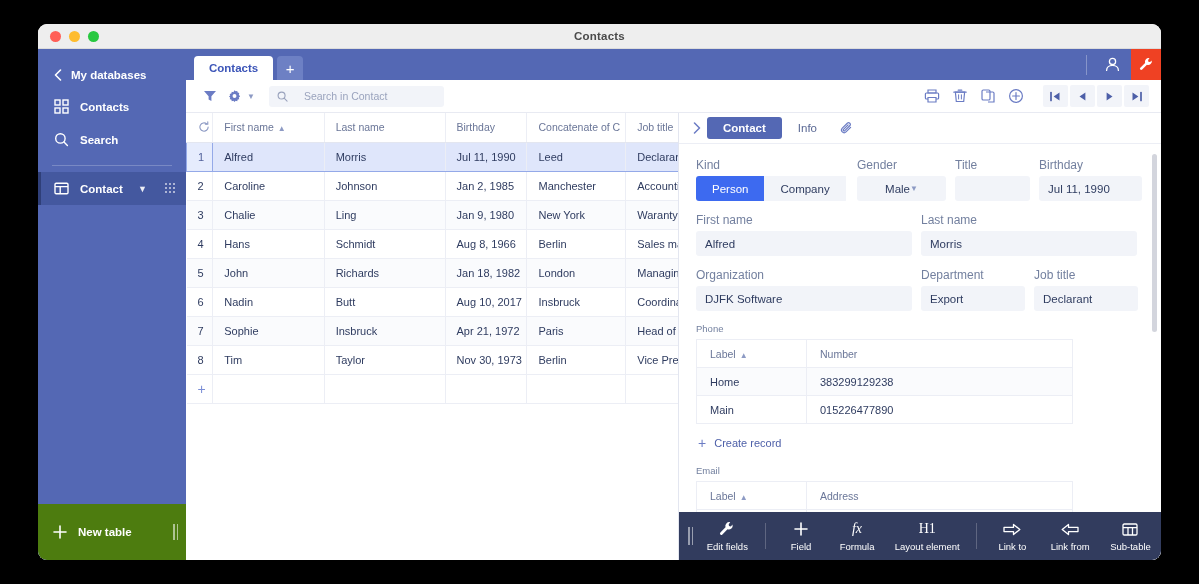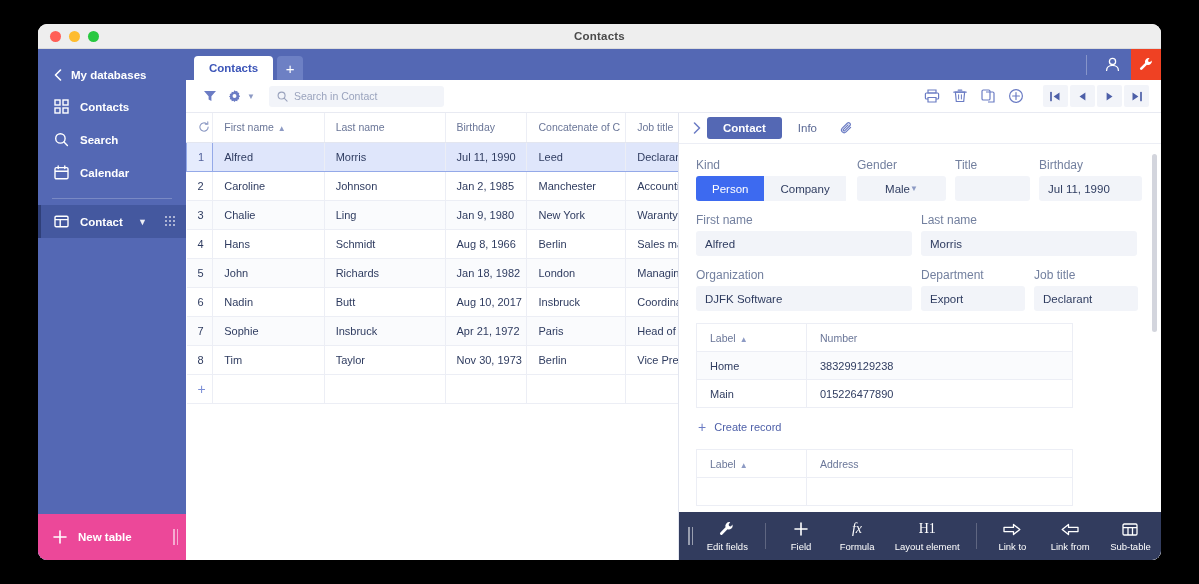--- a/index.html
+++ b/index.html
@@ -69,22 +69,22 @@
   .sb-item.active::before {
     content: ""; position: absolute; left: 0; top: 0; bottom: 0;
     width: 3px; background: #2f3f78;
   }
   .sb-item .chev { margin-left: auto; font-size: 9px; opacity: .9; }
   .dots { width: 11px; height: 11px; margin-left: 7px; margin-right: 10px; flex:none;
           display:grid; grid-template-columns: repeat(3,2px); grid-template-rows: repeat(3,2px);
           gap: 2px; }
   .dots i { background: rgba(255,255,255,.75); border-radius: 50%; display:block; width:2px; height:2px;}
   .sb-bottom {
-    margin-top: auto; height: 46px;
-    background: #ec4899; display: flex; align-items: center;
+    margin-top: auto; height: 56px;
+    background: #4d7c0f; display: flex; align-items: center;
     padding-left: 15px; color: #fff; font-size: 11.5px; font-weight: bold;
     gap: 11px; position: relative;
   }
   .grip { position: absolute; right: 8px; top: 50%; transform: translateY(-50%);
           width: 5px; height: 16px; display:flex; gap:2px; }
   .grip i { width: 1.5px; background: rgba(255,255,255,.55); display:block; }
 
   
   .content { flex: 1; display: flex; flex-direction: column; min-width: 0; position: relative; }
 
@@ -118,21 +118,21 @@
 
   
   .toolbar {
     height: 33px; background: #fff; display: flex; align-items: center;
     padding-left: 12px; border-bottom: 1px solid #e8eaf2;
   }
   .tl-ic { width: 24px; height: 24px; display:flex; align-items:center; justify-content:center; }
   .caret { font-size: 8px; color: #8d9ac4; margin-left: 1px; margin-right: 6px; }
   .searchbox {
     width: 175px; height: 21px; background: #f2f4f9; border-radius: 3px;
-    display: flex; align-items: center; gap: 6px; padding: 0 8px; margin-left: 8px;
+    display: flex; align-items: center; gap: 16px; padding: 0 8px; margin-left: 8px;
   }
   .searchbox span { font-size: 10.5px; color: #9aa3bd; }
   .toolbar-right { margin-left: auto; display: flex; align-items: center; padding-right: 12px; gap: 2px; }
   .tr-ic { width: 26px; height: 26px; display:flex; align-items:center; justify-content:center; }
   .nav-group { display: flex; margin-left: 12px; gap: 2px; }
   .nav-ic { width: 25px; height: 22px; background: #f2f4f9; border-radius: 2px;
             display:flex; align-items:center; justify-content:center; }
 
   
   .work { flex: 1; display: flex; min-height: 0; position: relative; }
@@ -279,30 +279,20 @@
         <div class="sb-item">
           <span class="ic">
             <svg width="15" height="15" viewBox="0 0 15 15">
               <circle cx="6.4" cy="6.4" r="4.7" fill="none" stroke="#fff" stroke-width="1.4"></circle>
               <path d="M10 10l3.4 3.4" stroke="#fff" stroke-width="1.4" stroke-linecap="round"></path>
             </svg>
           </span>
           <span>Search</span>
         </div>
 
-        <div class="sb-item">
-          <span class="ic">
-            <svg width="15" height="15" viewBox="0 0 15 15">
-              <rect x="1" y="2.6" width="13" height="11.2" rx="1.3" fill="none" stroke="#fff" stroke-width="1.4"></rect>
-              <path d="M1 6.3h13" stroke="#fff" stroke-width="1.4"></path>
-              <path d="M4.2 1v2.6M10.8 1v2.6" stroke="#fff" stroke-width="1.4" stroke-linecap="round"></path>
-            </svg>
-          </span>
-          <span>Calendar</span>
-        </div>
 
         <div class="sb-sep"></div>
 
         <div class="sb-item active">
           <span class="ic">
             <svg width="15" height="15" viewBox="0 0 15 15">
               <rect x="1" y="2.2" width="13" height="10.6" rx="1.2" fill="none" stroke="#fff" stroke-width="1.4"></rect>
               <path d="M1 5.6h13M6.2 5.6v7.2" stroke="#fff" stroke-width="1.4"></path>
             </svg>
           </span>
@@ -596,20 +586,21 @@
               <div class="fld" style="width:104px">
                 <div class="fld-label">Department</div>
                 <div class="fld-input">Export</div>
               </div>
               <div class="fld" style="width:104px">
                 <div class="fld-label">Job title</div>
                 <div class="fld-input">Declarant</div>
               </div>
             </div>
 
+            <div class="sub-label">Phone</div>
             <table class="sub">
               <thead>
                 <tr>
                   <th class="w-label">
                     <span>Label</span><span class="sort-caret">▲</span>
                   </th>
                   <th>Number</th>
                 </tr>
               </thead>
               <tbody>
@@ -622,20 +613,21 @@
                   <td>015226477890</td>
                 </tr>
               </tbody>
             </table>
 
             <div class="create-rec">
               <span class="pl">+</span>
               <span>Create record</span>
             </div>
 
+            <div class="sub-label">Email</div>
             <table class="sub">
               <thead>
                 <tr>
                   <th class="w-label">
                     <span>Label</span><span class="sort-caret">▲</span>
                   </th>
                   <th>Address</th>
                 </tr>
               </thead>
               <tbody>

